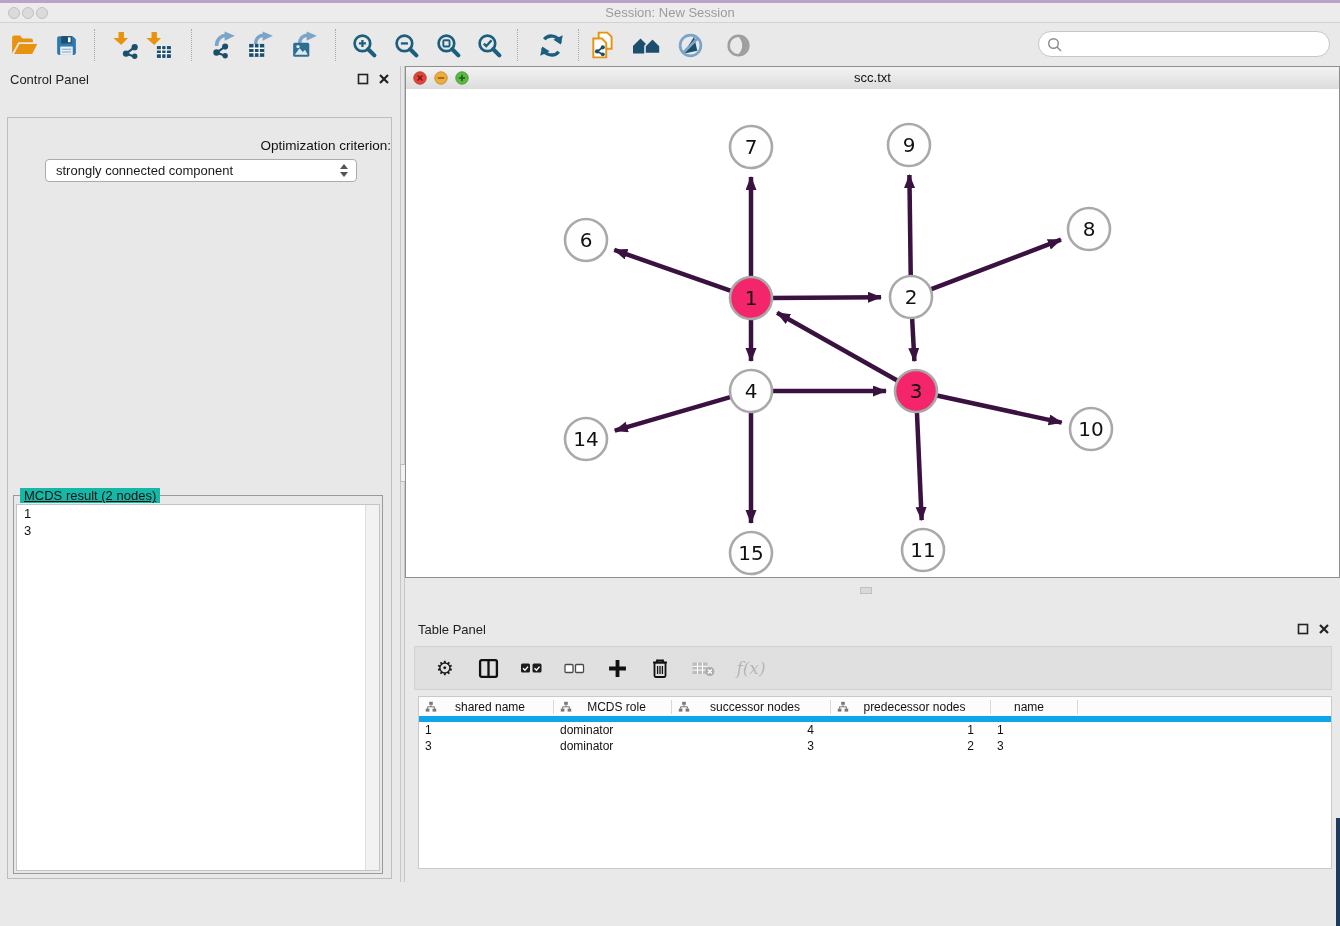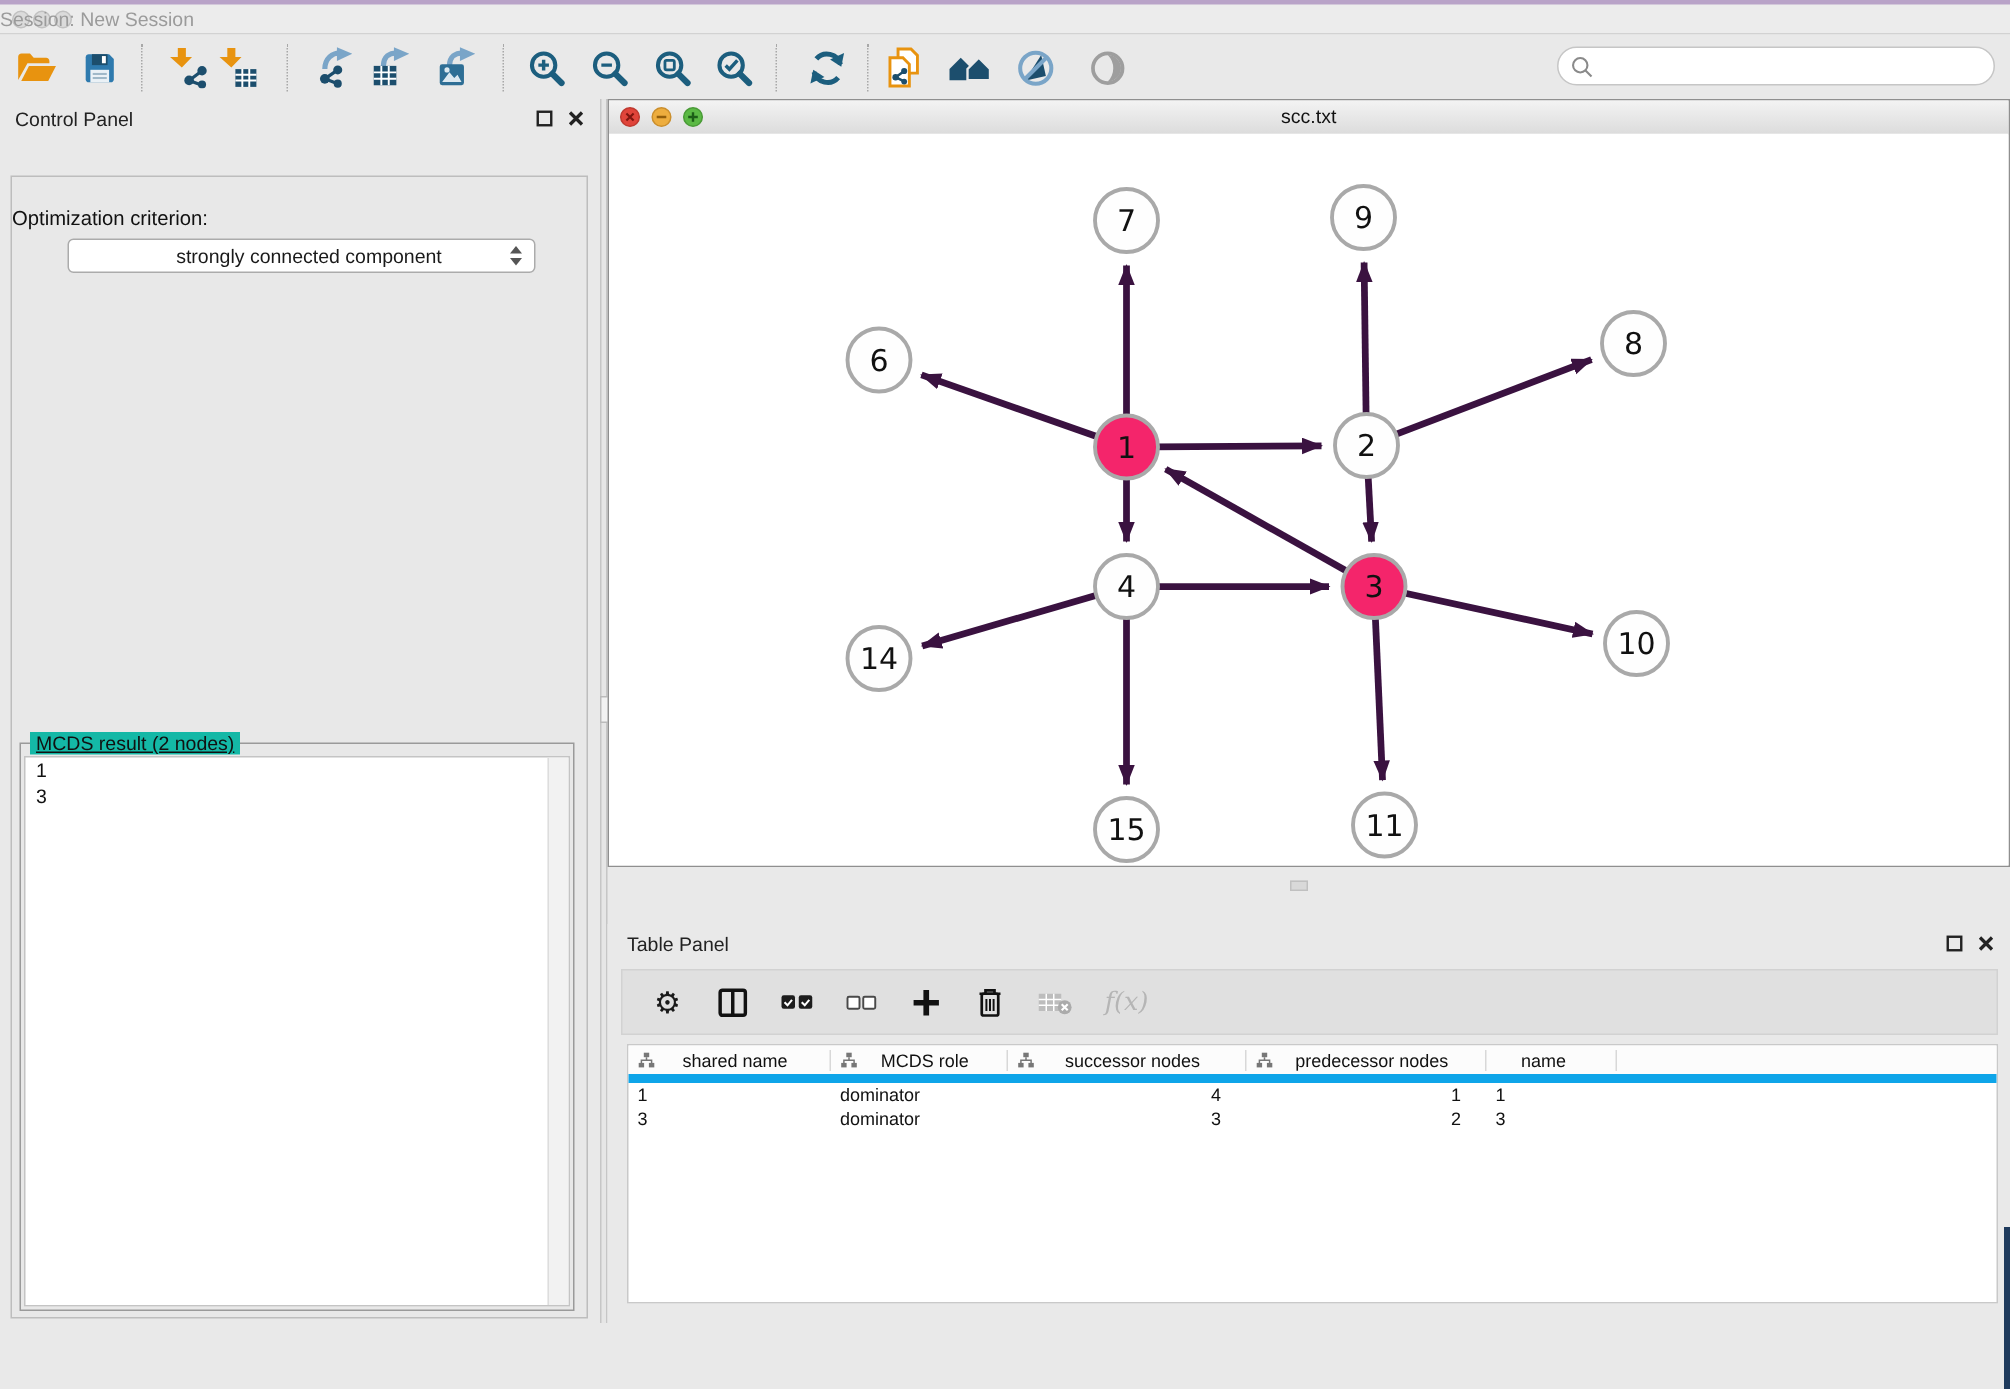--- a/index.html
+++ b/index.html
@@ -4,42 +4,42 @@
 <style>
   html,body{margin:0;padding:0;background:#555;}
   .app{position:relative;width:1340px;height:926px;background:#E9E9E9;overflow:hidden;
        font-family:"Liberation Sans",sans-serif;color:#1a1a1a;}
   .purple-top{position:absolute;top:0;left:0;right:0;height:3px;background:#B9A3C8;z-index:60;}
 
   
   .titlebar{position:absolute;top:0;left:0;right:0;height:22px;background:#ECECEC;border-bottom:1px solid #D2D2D2;}
   .tl{position:absolute;top:7px;width:12px;height:12px;border-radius:50%;box-sizing:border-box;}
   .tl.gray{background:#DBDBDB;border:1px solid #C1C1C1;}
-  .win-title{position:absolute;left:0;right:0;top:3px;font-size:13px;line-height:19px;color:#9B9B9B;}
+  .win-title{position:absolute;left:0;right:0;top:3px;text-align:center;font-size:13px;line-height:19px;color:#9B9B9B;}
 
   
   .toolbar{position:absolute;top:23px;left:0;right:0;height:43px;background:#E9E9E9;border-bottom:1px solid #C9C9C9;}
   .tbtn{position:absolute;top:7px;width:30px;height:30px;display:flex;align-items:center;justify-content:center;}
   .tsep{position:absolute;top:6px;height:32px;width:0;border-left:1px dotted #A8A8A8;}
   .search{position:absolute;right:10px;top:8px;width:292px;height:26px;background:#fff;border:1px solid #C6C6C6;border-radius:13px;box-sizing:border-box;}
   .search svg{position:absolute;left:8px;top:5px;}
   .search input{position:absolute;left:30px;top:1px;width:250px;height:22px;border:none;outline:none;font-size:13px;background:transparent;font-family:"Liberation Sans",sans-serif;}
 
   
   .control-panel{position:absolute;left:0;top:66px;width:400px;height:816px;background:#E9E9E9;}
   .panel-title{position:absolute;left:10px;top:6px;font-size:13px;color:#222;}
   .panel-icons{position:absolute;right:10px;top:7px;display:flex;gap:9px;align-items:center;}
   .cp-tabs{position:absolute;top:31px;left:0;width:100%;display:flex;justify-content:center;z-index:5;}
   .tab{height:20px;line-height:20px;padding:0 13px;background:#FDFDFD;border:1px solid #ADADAD;font-size:13px;margin-left:-1px;color:#111;}
   .tab:first-child{border-radius:5px 0 0 5px;margin-left:0;}
   .tab:last-child{border-radius:0 5px 5px 0;}
   .tab.gray{background:#E3E3E3;color:#B3B3B3;}
   .cp-body{position:absolute;top:51px;left:7px;width:385px;height:762px;background:#E8E8E8;border:1px solid #BDBDBD;box-sizing:border-box;}
-  .opt-label{position:absolute;top:20px;left:0;width:100%;text-align:left;font-size:13.5px;color:#111;}
-  .dropdown{position:absolute;top:41px;left:37px;width:312px;height:23px;background:#fff;border:1px solid #ABABAB;border-radius:4px;box-sizing:border-box;font-size:13px;line-height:21px;padding-left:10px;text-align:center;}
+  .opt-label{position:absolute;top:20px;left:0;width:100%;text-align:right;font-size:13.5px;color:#111;}
+  .dropdown{position:absolute;top:41px;left:37px;width:312px;height:23px;background:#fff;border:1px solid #ABABAB;border-radius:4px;box-sizing:border-box;font-size:13px;line-height:21px;padding-left:10px;}
   .spinner{position:absolute;right:7px;top:3px;width:10px;height:15px;}
   .spinner i{position:absolute;left:1px;width:0;height:0;border-left:4.5px solid transparent;border-right:4.5px solid transparent;}
   .spinner i.up{top:1px;border-bottom:5px solid #555;}
   .spinner i.dn{bottom:1px;border-top:5px solid #555;}
   .cp-buttons{position:absolute;top:73px;left:0;width:100%;display:flex;justify-content:center;gap:14px;}
   .btn{height:21px;line-height:19px;padding:0 14px;background:#FDFDFD;border:1px solid #B3B3B3;border-radius:4px;font-size:13px;color:#111;}
   .result-box{position:absolute;left:5px;right:8px;top:377px;bottom:4px;border:1px solid #9A9A9A;}
   .result-legend{position:absolute;top:-8px;left:6px;background:#14b8a6;padding:0 4px;font-size:13px;color:#111;text-decoration:underline;}
   .result-list{position:absolute;left:2px;right:2px;top:8px;bottom:2px;background:#fff;border:1px solid #C4C4C4;overflow:hidden;}
   .result-item{font-size:13px;padding:1px 0 1px 7px;color:#111;}

